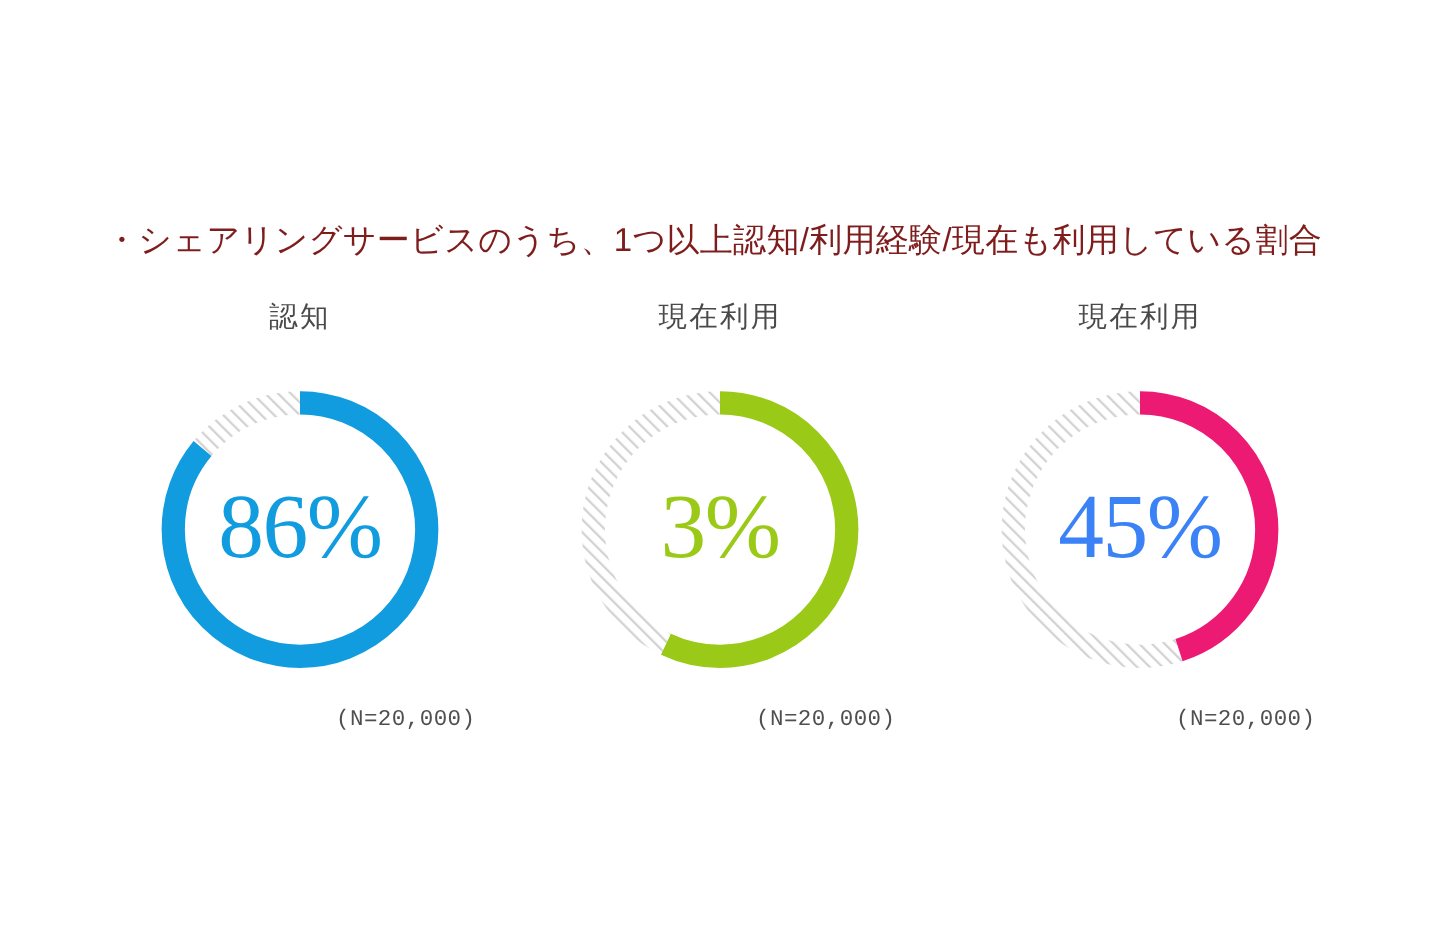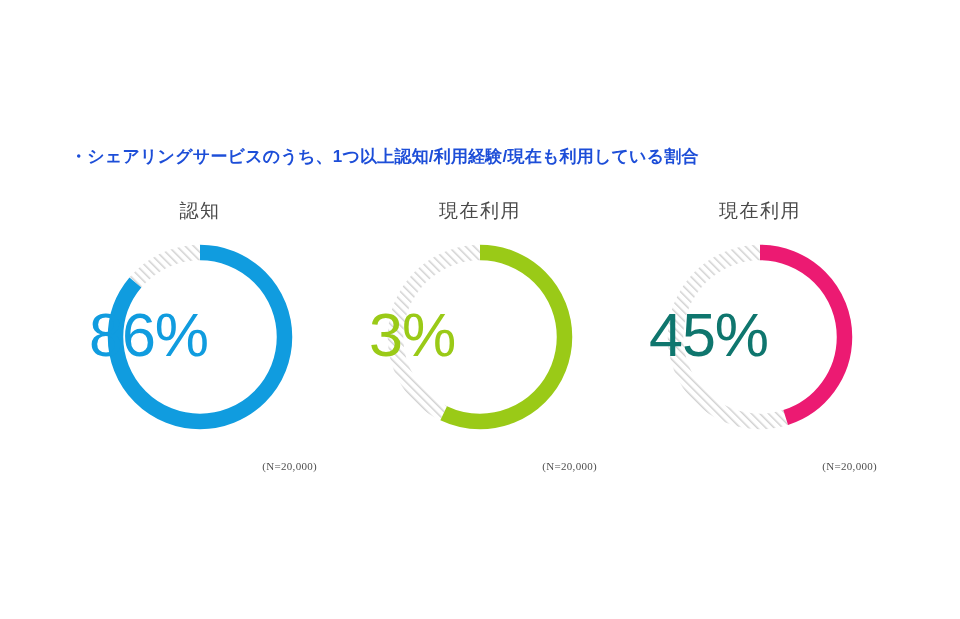--- a/index.html
+++ b/index.html
@@ -22,24 +22,24 @@
     position: absolute;
     inset: 0;
     background: #ffffff;
   }
 
   
   .title {
     position: absolute;
     left: 70px;
     top: 146px;
-    font-size: 17px;
-    font-weight: bold;
+    font-size: 22px;
+    font-weight: normal;
     letter-spacing: 0.2px;
-    color: #1d4ed8;
+    color: #7f1d1d;
     white-space: nowrap;
     line-height: 1.25;
   }
 
   
   .chart-row {
     position: absolute;
     left: 0;
     top: 198px;
     width: 960px;
@@ -54,21 +54,21 @@
     display: flex;
     flex-direction: column;
     align-items: center;
   }
 
   .cell-label {
     font-size: 19px;
     font-weight: normal;
     color: #4a4a4a;
     letter-spacing: 1.5px;
-    margin-bottom: 2px;
+    margin-bottom: 18px;
     white-space: nowrap;
   }
 
   .donut-wrap {
     position: relative;
     width: 222px;
     height: 222px;
   }
 
   .donut-svg {
@@ -76,36 +76,37 @@
     width: 222px;
     height: 222px;
   }
 
   .donut-value {
     position: absolute;
     left: 0;
     right: 0;
     top: 50%;
     transform: translateY(-52%);
+    text-align: center;
     font-size: 61px;
     font-weight: 300;
     letter-spacing: -1px;
     line-height: 1;
-    font-family: Liberation Sans, sans-serif;
+    font-family: Liberation Serif, serif;
   }
 
   .n-note {
     position: absolute;
     right: -6px;
     bottom: -24px;
-    font-size: 11px;
+    font-size: 15px;
     color: #4f4f4f;
     letter-spacing: 0.3px;
     white-space: nowrap;
-    font-family: Liberation Serif, serif;
+    font-family: Liberation Mono, monospace;
     margin-top: 40px;
   }
 </style>
 </head>
 <body>
 
 <div class="slide">
 
   <div class="title">・シェアリングサービスのうち、1つ以上認知/利用経験/現在も利用している割合</div>
 
@@ -161,20 +162,20 @@
           <defs>
             <pattern id="hatch3" width="6" height="6" patternTransform="rotate(45)" patternUnits="userSpaceOnUse">
               <rect width="6" height="6" fill="#ffffff"></rect>
               <line x1="0" y1="0" x2="0" y2="6" stroke="#d2d2d2" stroke-width="3"></line>
             </pattern>
           </defs>
           <circle cx="111" cy="111" r="84.5" fill="none" stroke="url(#hatch3)" stroke-width="15.5" transform="rotate(-90 111 111)" stroke-dasharray="291.9 238.9" stroke-dashoffset="-238.9"></circle>
           <circle cx="111" cy="111" r="84.5" fill="none" stroke="#EC1A72" stroke-width="15.5" transform="rotate(-90 111 111)" stroke-dasharray="238.9 291.9"></circle>
         </svg>
 
-        <div class="donut-value" style="color:#0f766e">45%</div>
+        <div class="donut-value" style="color:#3b82f6">45%</div>
 
         <div class="n-note">(N=20,000)</div>
       </div>
     </div>
 
   </div>
 </div>
 
 </body></html>

